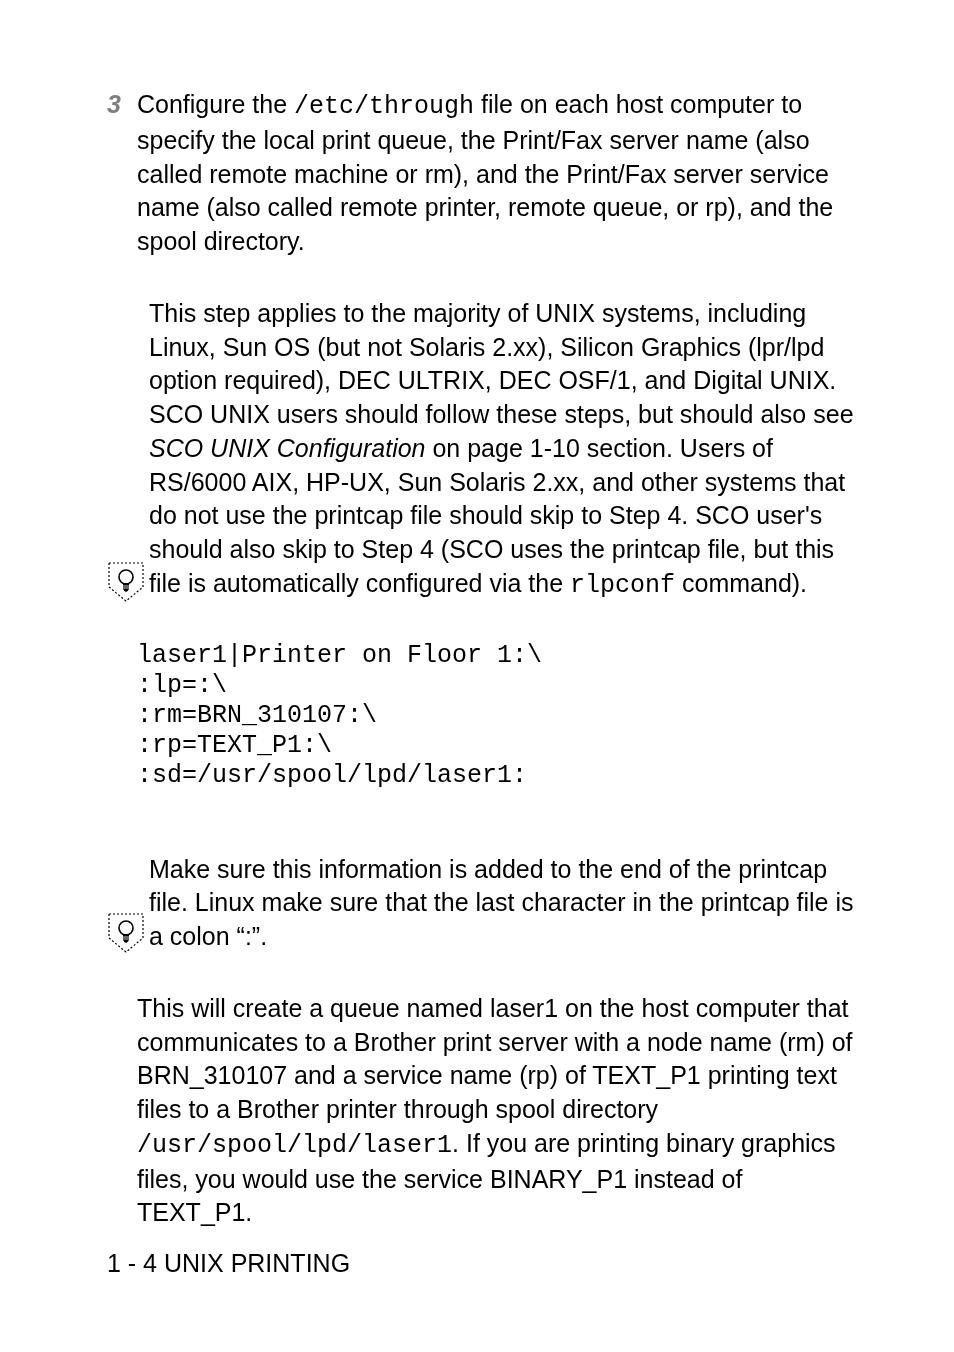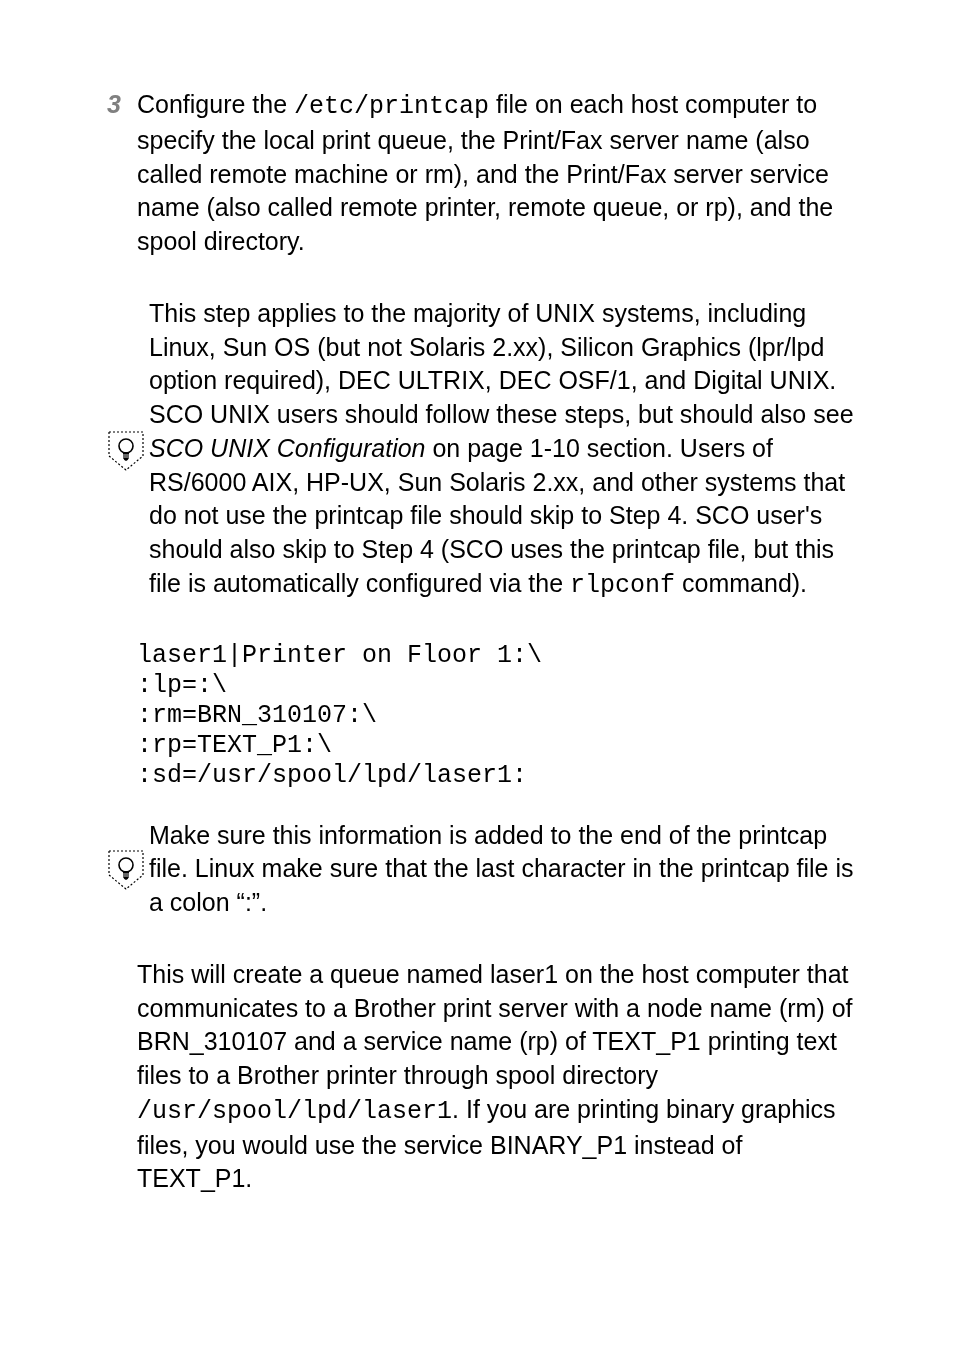--- a/index.html
+++ b/index.html
@@ -33,40 +33,40 @@
     flex: 1;
     font-size: 25px;
     line-height: 1.35;
   }
   .mono {
     font-family: "Courier New", Courier, monospace;
     font-size: 25px;
   }
   .note-row {
     display: flex;
-    align-items: center;
+    align-items: flex-end;
     margin-bottom: 38px;
   }
   .note-icon {
     flex: 0 0 42px;
     padding-top: 2px;
   }
   .note-body {
     flex: 1;
     font-size: 25px;
     line-height: 1.35;
   }
   .italic { font-style: italic; }
   .code-block {
     margin-left: 30px;
     font-family: "Courier New", Courier, monospace;
     font-size: 25px;
     line-height: 1.2;
     white-space: pre;
-    margin-bottom: 28px;
+    margin-bottom: 62px;
   }
   .code-label {
     margin-left: 30px;
     font-family: "Courier New", Courier, monospace;
     font-size: 25px;
     line-height: 1.2;
     margin-bottom: 26px;
   }
   .para {
     margin-left: 30px;
@@ -83,21 +83,21 @@
   }
   svg.lightbulb { display: block; }
 </style>
 </head>
 <body>
 
 <div class="page">
 
   <div class="step-row">
     <div class="step-num">3</div>
-    <div class="step-body"><span>Configure the </span><span class="mono">/etc/printcap</span><span> file on each host computer to specify the local print queue, the Print/Fax server name (also called remote machine or rm), and the Print/Fax server service name (also called remote printer, remote queue, or rp), and the spool directory.</span></div>
+    <div class="step-body"><span>Configure the </span><span class="mono">/etc/through</span><span> file on each host computer to specify the local print queue, the Print/Fax server name (also called remote machine or rm), and the Print/Fax server service name (also called remote printer, remote queue, or rp), and the spool directory.</span></div>
   </div>
 
   <div class="note-row">
     <div class="note-icon">
       <svg class="lightbulb" width="38" height="42" viewBox="0 0 38 42">
         <polygon points="2,2 36,2 36,26 19,40 2,26" fill="none" stroke="#000" stroke-width="1.2" stroke-dasharray="2 2"></polygon>
         <circle cx="19" cy="16" r="7" fill="none" stroke="#000" stroke-width="1.6"></circle>
         <path d="M16 22 L16 28 Q19 34 22 28 L22 22" fill="#000"></path>
         <line x1="16" y1="25" x2="22" y2="25" stroke="#fff" stroke-width="0.8"></line>
         <line x1="16" y1="27" x2="22" y2="27" stroke="#fff" stroke-width="0.8"></line>
@@ -120,14 +120,15 @@
         <path d="M16 22 L16 28 Q19 34 22 28 L22 22" fill="#000"></path>
         <line x1="16" y1="25" x2="22" y2="25" stroke="#fff" stroke-width="0.8"></line>
         <line x1="16" y1="27" x2="22" y2="27" stroke="#fff" stroke-width="0.8"></line>
       </svg>
     </div>
     <div class="note-body">Make sure this information is added to the end of the printcap file. Linux make sure that the last character in the printcap file is a colon “:”.</div>
   </div>
 
   <div class="para"><span>This will create a queue named laser1 on the host computer that communicates to a Brother print server with a node name (rm) of BRN_310107 and a service name (rp) of TEXT_P1 printing text files to a Brother printer through spool directory </span><span class="mono">/usr/spool/lpd/laser1</span><span>. If you are printing binary graphics files, you would use the service BINARY_P1 instead of TEXT_P1.</span></div>
 
+  <div class="footer">1 - 4 UNIX PRINTING</div>
 
 </div>
 
 </body></html>

